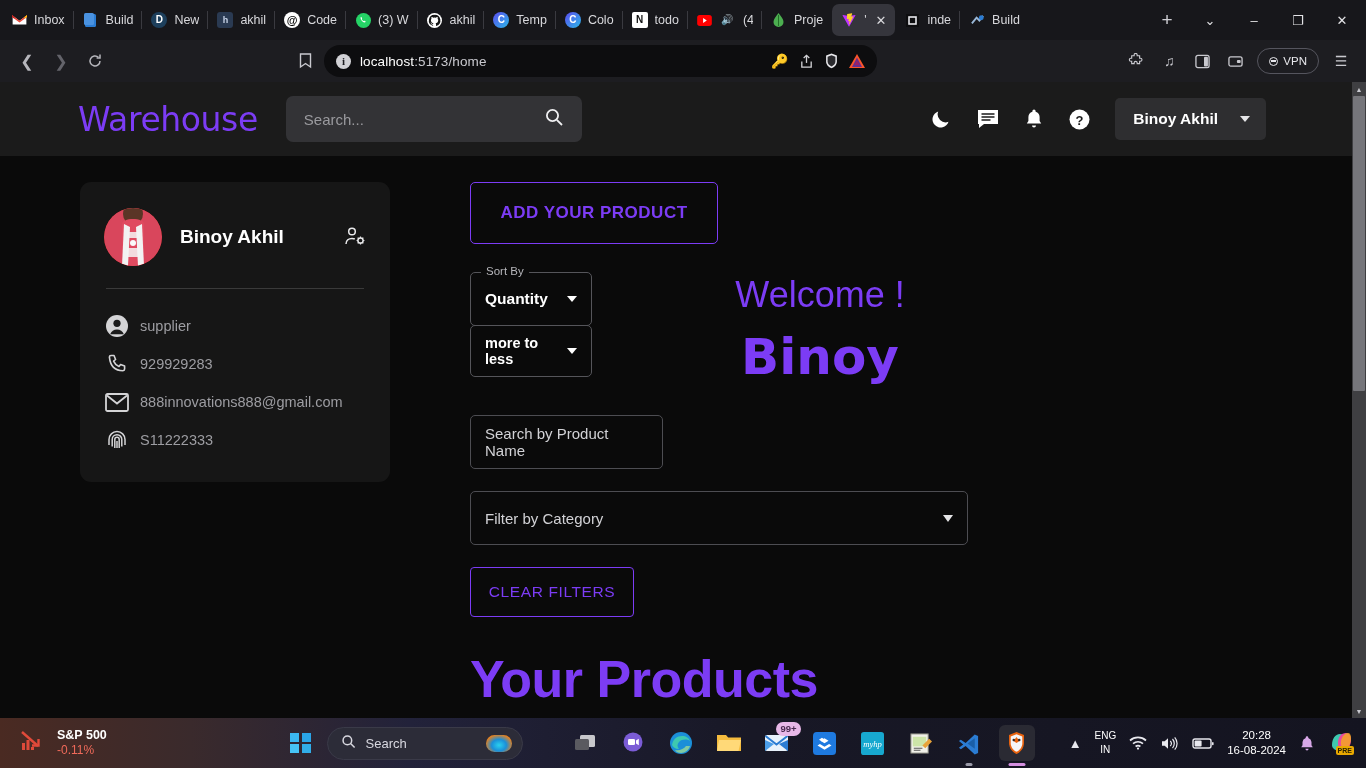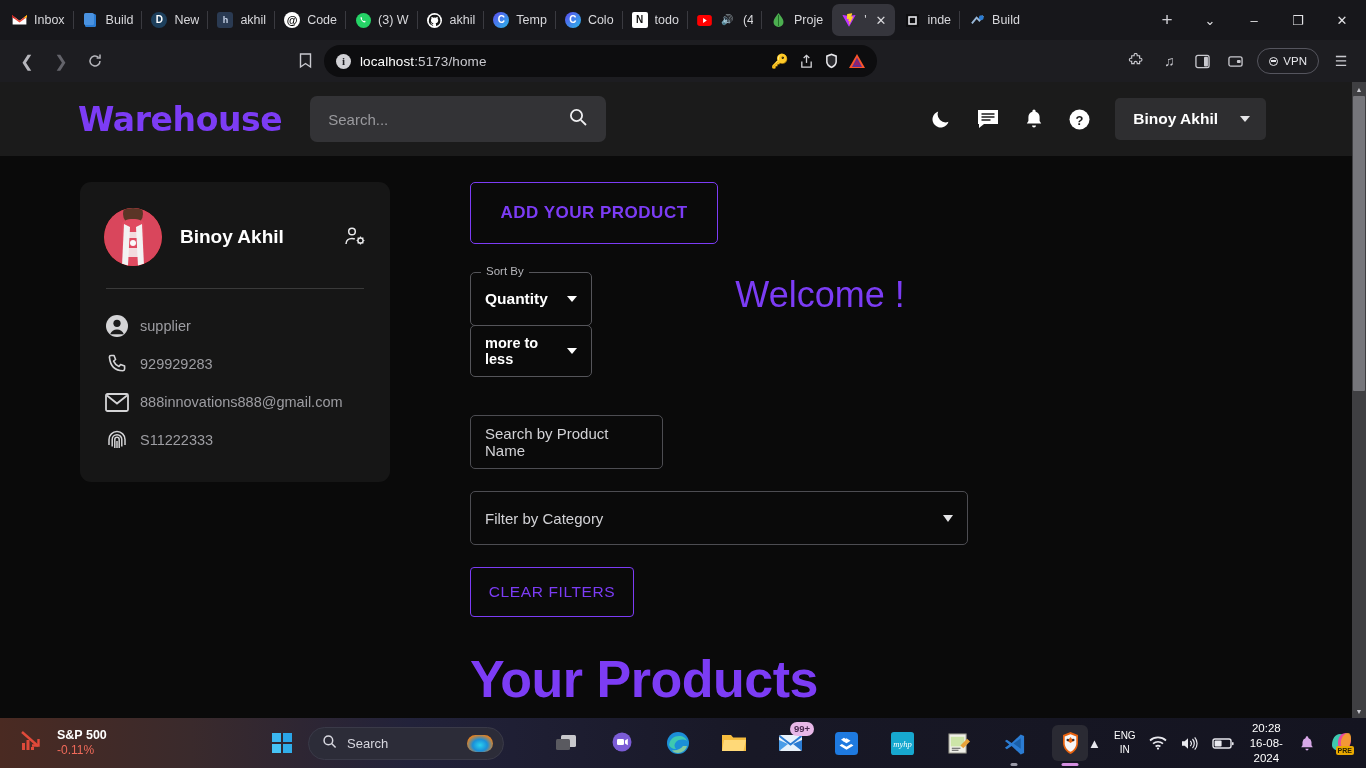--- a/index.html
+++ b/index.html
@@ -93,21 +93,21 @@
     background:#0a0a0a; overflow:hidden;
   }
   .page { position:absolute; top:0; left:0; width:1352px; height:636px; }
 
   
   .appbar {
     height:74px; background:#1b1b1b; display:flex; align-items:center;
     padding:0 0 0 78px;
   }
   .brand {
-    font-size:33px; font-weight:bold; color:#7c3cf5; letter-spacing:-0.4px;
+    font-size:33px; font-weight:normal; color:#7c3cf5; letter-spacing:-0.4px;
     font-family:"DejaVu Sans", sans-serif;
   }
   .hsearch {
     margin-left:28px; width:296px; height:46px; background:#333336;
     border-radius:7px; display:flex; align-items:center; padding:0 18px;
   }
   .hsearch .ph { color:#9a9a9e; font-size:15px; }
   .hsearch .sico { margin-left:auto; color:#f0f0f2; }
   .appbar-right { margin-left:auto; display:flex; align-items:center; gap:24px; padding-right:86px; }
   .hico { color:#fff; display:flex; align-items:center; justify-content:center; }
@@ -223,21 +223,21 @@
   .winlogo i:nth-child(3){ background:#46c3f5; }
   .winlogo i:nth-child(4){ background:#31ade9; }
   .tbsearch {
     width:196px; height:33px; border-radius:17px; background:#2c2c38;
     display:flex; align-items:center; gap:10px; padding:0 10px 0 13px;
     border:1px solid #3a3a48;
   }
   .tbsearch .stxt { color:#d8d8e0; font-size:13px; }
   .tbsearch .bing { margin-left:auto; width:26px; height:17px; border-radius:9px;
     background:radial-gradient(ellipse at 50% 60%, #2ad0ee 0%, #1b8fd8 40%, #e8821e 75%, #d8620e 100%); }
-  .tb-apps { display:flex; align-items:center; gap:20px; margin-left:28px; }
+  .tb-apps { display:flex; align-items:center; gap:12px; margin-left:28px; }
   .tbapp {
     width:36px; height:36px; border-radius:6px; display:flex; align-items:center;
     justify-content:center; position:relative; font-size:13px;
   }
   .tbapp.active { background:#2a2a33; }
   .tbapp.active::after {
     content:""; position:absolute; bottom:-5px; left:50%; transform:translateX(-50%);
     width:17px; height:3px; border-radius:2px; background:#d48fe0;
   }
   .tbapp.mini::after {
@@ -578,20 +578,21 @@
               <span class="fcaret"></span>
             </div>
             <div class="fieldset second">
               <span class="fval">more to less</span>
               <span class="fcaret"></span>
             </div>
           </div>
 
           <div class="welcome">
             <div class="w1">Welcome !</div>
+            <div class="w2">Binoy</div>
           </div>
 
           <div class="pname-input">
             <span class="ph">Search by Product Name</span>
           </div>
 
           <div class="cat-select">
             <span class="ph">Filter by Category</span>
             <span class="fcaret"></span>
           </div>

